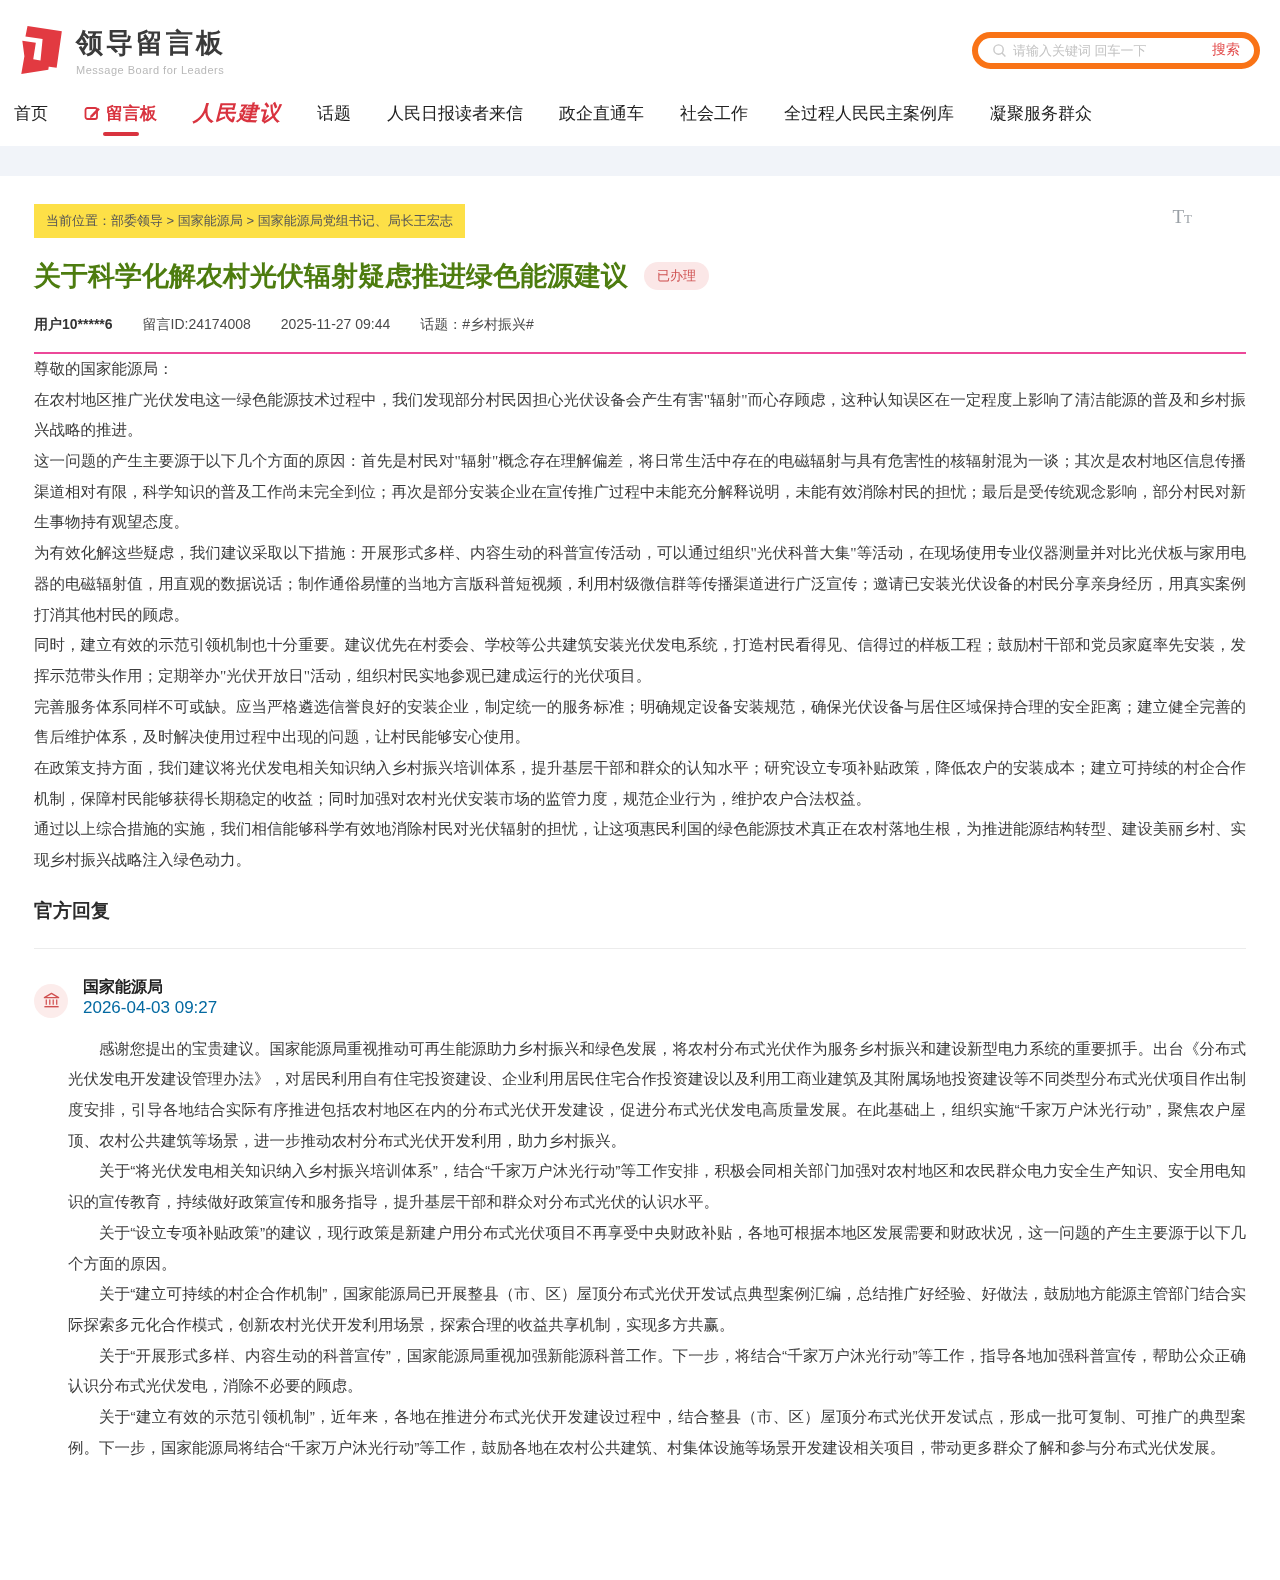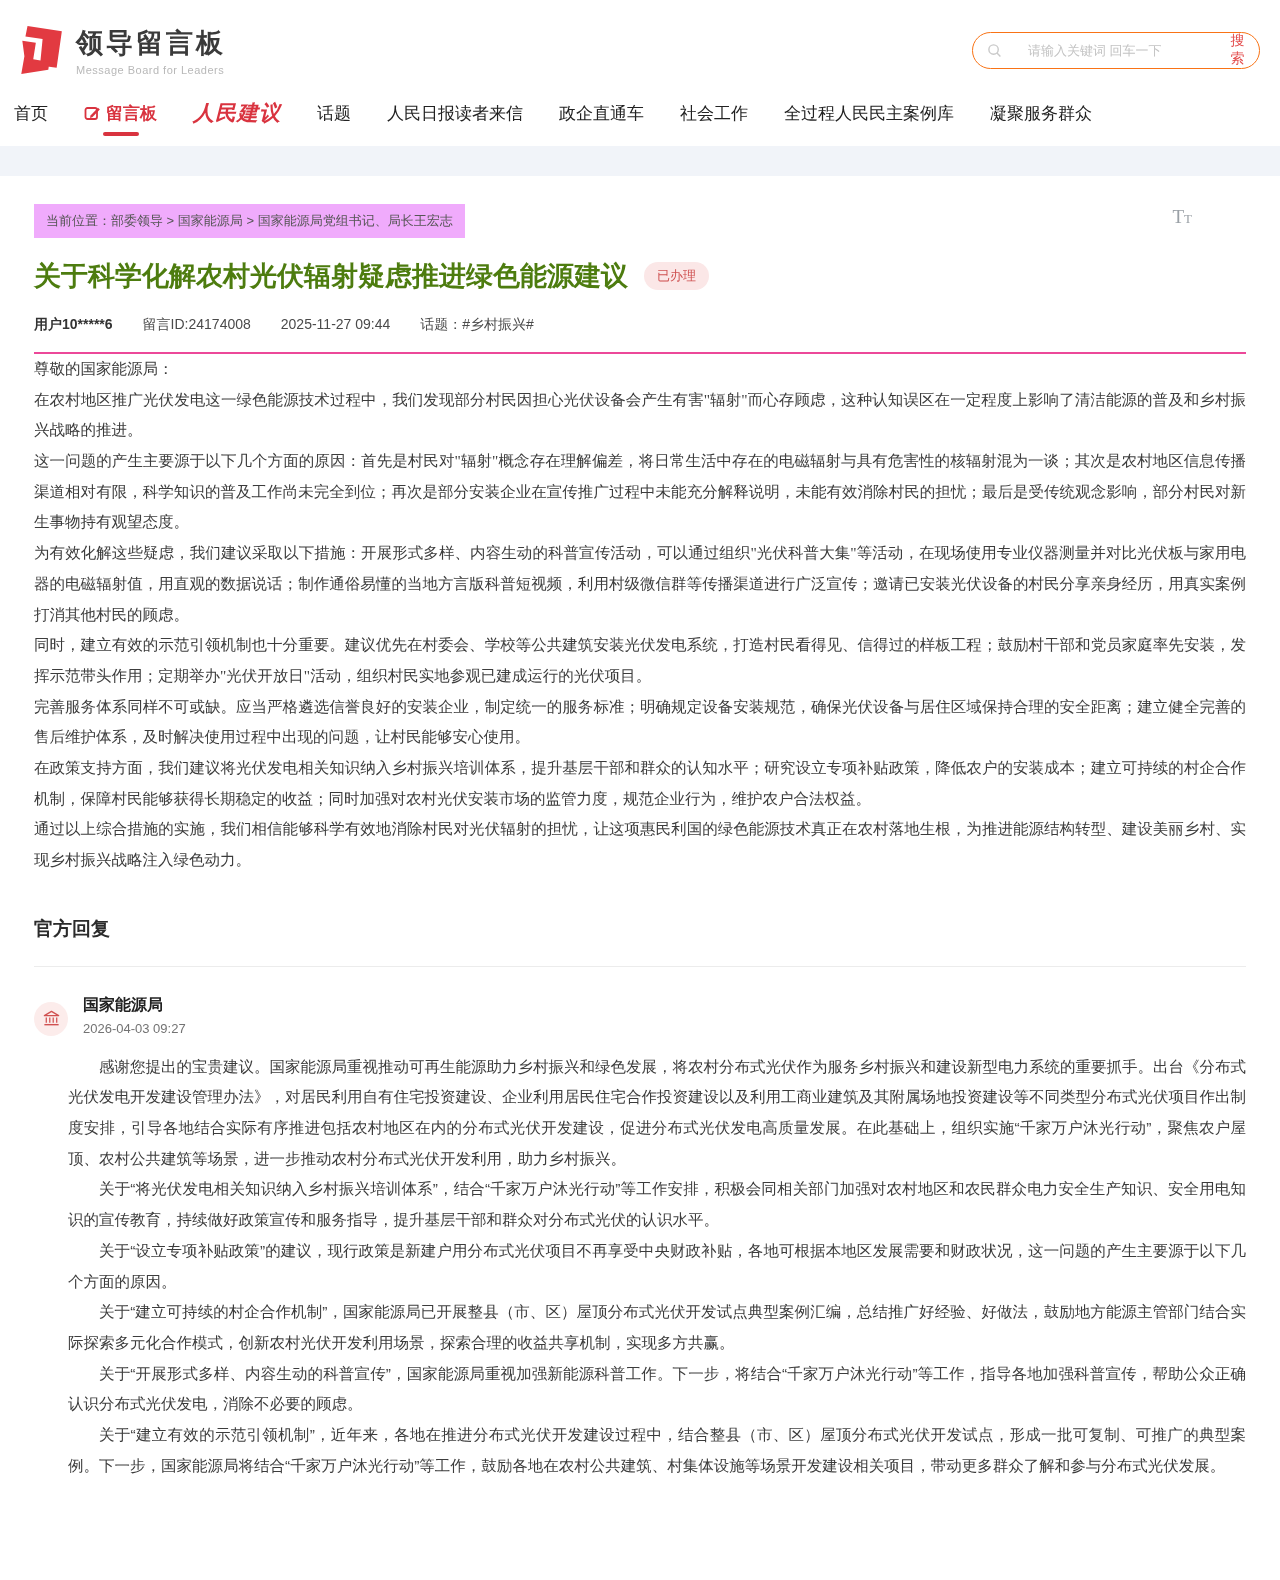--- a/index.html
+++ b/index.html
@@ -9,60 +9,60 @@
     font-family:"Liberation Sans","DejaVu Sans",sans-serif; color:#333;
   }
 
   
   .header { display:flex; justify-content:space-between; align-items:center; padding:16px 20px 4px 14px; height:88px; }
   .logo { display:flex; align-items:center; gap:10px; }
   .logo-mark { width:52px; height:52px; flex:0 0 auto; }
   .logo-text .cn { font-size:27px; font-weight:700; color:#3a3a3a; letter-spacing:3px; }
   .logo-text .en { font-size:11px; color:#b8b8b8; margin-top:3px; letter-spacing:0.5px; }
 
-  .search { width:288px; height:37px; border:1px solid #f97316; border-radius:19px; display:flex; align-items:center; padding:0 14px; gap:24px; background:#fff; }
+  .search { width:288px; height:37px; border:6px solid #f97316; border-radius:19px; display:flex; align-items:center; padding:0 14px; gap:4px; background:#fff; }
   .search input { border:none; outline:none; flex:1; font-size:13px; color:#333; font-family:inherit; background:transparent; }
   .search input::placeholder { color:#c3c3c3; }
   .search-btn { color:#e34d4d; font-size:14px; background:none; border:none; cursor:pointer; font-family:inherit; padding:0; }
 
   
   .nav { display:flex; align-items:center; gap:36px; padding:0 14px; height:50px; font-size:17px; }
   .nav-item { color:#222; position:relative; display:flex; align-items:center; gap:5px; cursor:pointer; white-space:nowrap; }
   .nav-item.active { color:#d9333f; font-weight:600; }
   .nav-item.active::after { content:""; position:absolute; left:50%; transform:translateX(-50%); bottom:-11px; width:36px; height:4px; background:#d9333f; border-radius:2px; }
   .nav-item.brand { color:#d9333f; font-weight:700; font-style:italic; font-family:"Liberation Serif","DejaVu Serif",serif; font-size:21px; letter-spacing:1px; }
 
   .band { height:30px; background:#f1f4f9; margin-top:8px; }
 
   
   .container { padding:0 34px; }
 
   .breadcrumb-row { margin-top:28px; display:flex; justify-content:space-between; align-items:flex-start; }
-  .breadcrumb { background:#f0abfc; color:#555; font-size:13px; padding:8px 12px; }
+  .breadcrumb { background:#fde047; color:#555; font-size:13px; padding:8px 12px; }
   .font-size-toggle { color:#9aa0a6; font-family:"Liberation Serif","DejaVu Serif",serif; cursor:pointer; margin-right:54px; margin-top:2px; }
   .font-size-toggle .t-big { font-size:19px; }
   .font-size-toggle .t-small { font-size:13px; }
 
   .title-row { margin-top:20px; display:flex; align-items:center; gap:16px; }
   .post-title { font-family:"Liberation Serif","DejaVu Serif",serif; font-size:27px; font-weight:700; color:#4d7c0f; margin:0; }
   .status-badge { background:#fbe7e7; color:#cf5252; font-size:13px; padding:5px 13px; border-radius:14px; white-space:nowrap; }
 
   .meta { margin-top:22px; display:flex; gap:30px; font-size:14px; color:#4a4a4a; padding-bottom:18px; border-bottom:2px solid #ec4899; }
   .meta .user { font-weight:700; color:#333; }
 
   .body-text { font-size:15.5px; line-height:1.98; text-align:justify; color:#3c3c3c;font-family:Liberation Serif, serif; }
   .body-text p { margin:0; }
 
-  .reply-heading { font-family:Liberation Serif, serif; font-size:19px; font-weight:700; color:#2b2b2b; margin-top:40px; }
+  .reply-heading { font-family:Liberation Serif, serif; font-size:19px; font-weight:700; color:#2b2b2b; margin-top:22px; }
   .reply-divider { border:none; border-top:1px solid #ececec; margin:24px 0 0 0; }
 
   .reply-head { margin-top:28px; display:flex; gap:15px; align-items:flex-end; }
   .reply-avatar { width:34px; height:34px; border-radius:50%; background:#fceceb; display:flex; align-items:center; justify-content:center; flex:0 0 auto; margin-top:2px; }
   .reply-name { font-weight:700; font-size:16px; color:#222; }
-  .reply-date { color:#737373; font-size:13px; margin-top:5px; }
+  .reply-date { color:#0369a1; font-size:17px; }
 
   .reply-body { margin-top:16px; padding-left:34px; font-size:15.5px; line-height:1.98; text-align:justify; color:#3c3c3c; }
   .reply-body p { margin:0; text-indent:2em; }
 </style>
 </head>
 <body>
 
 <div class="header">
   <div class="logo">
     <span class="logo-mark">

